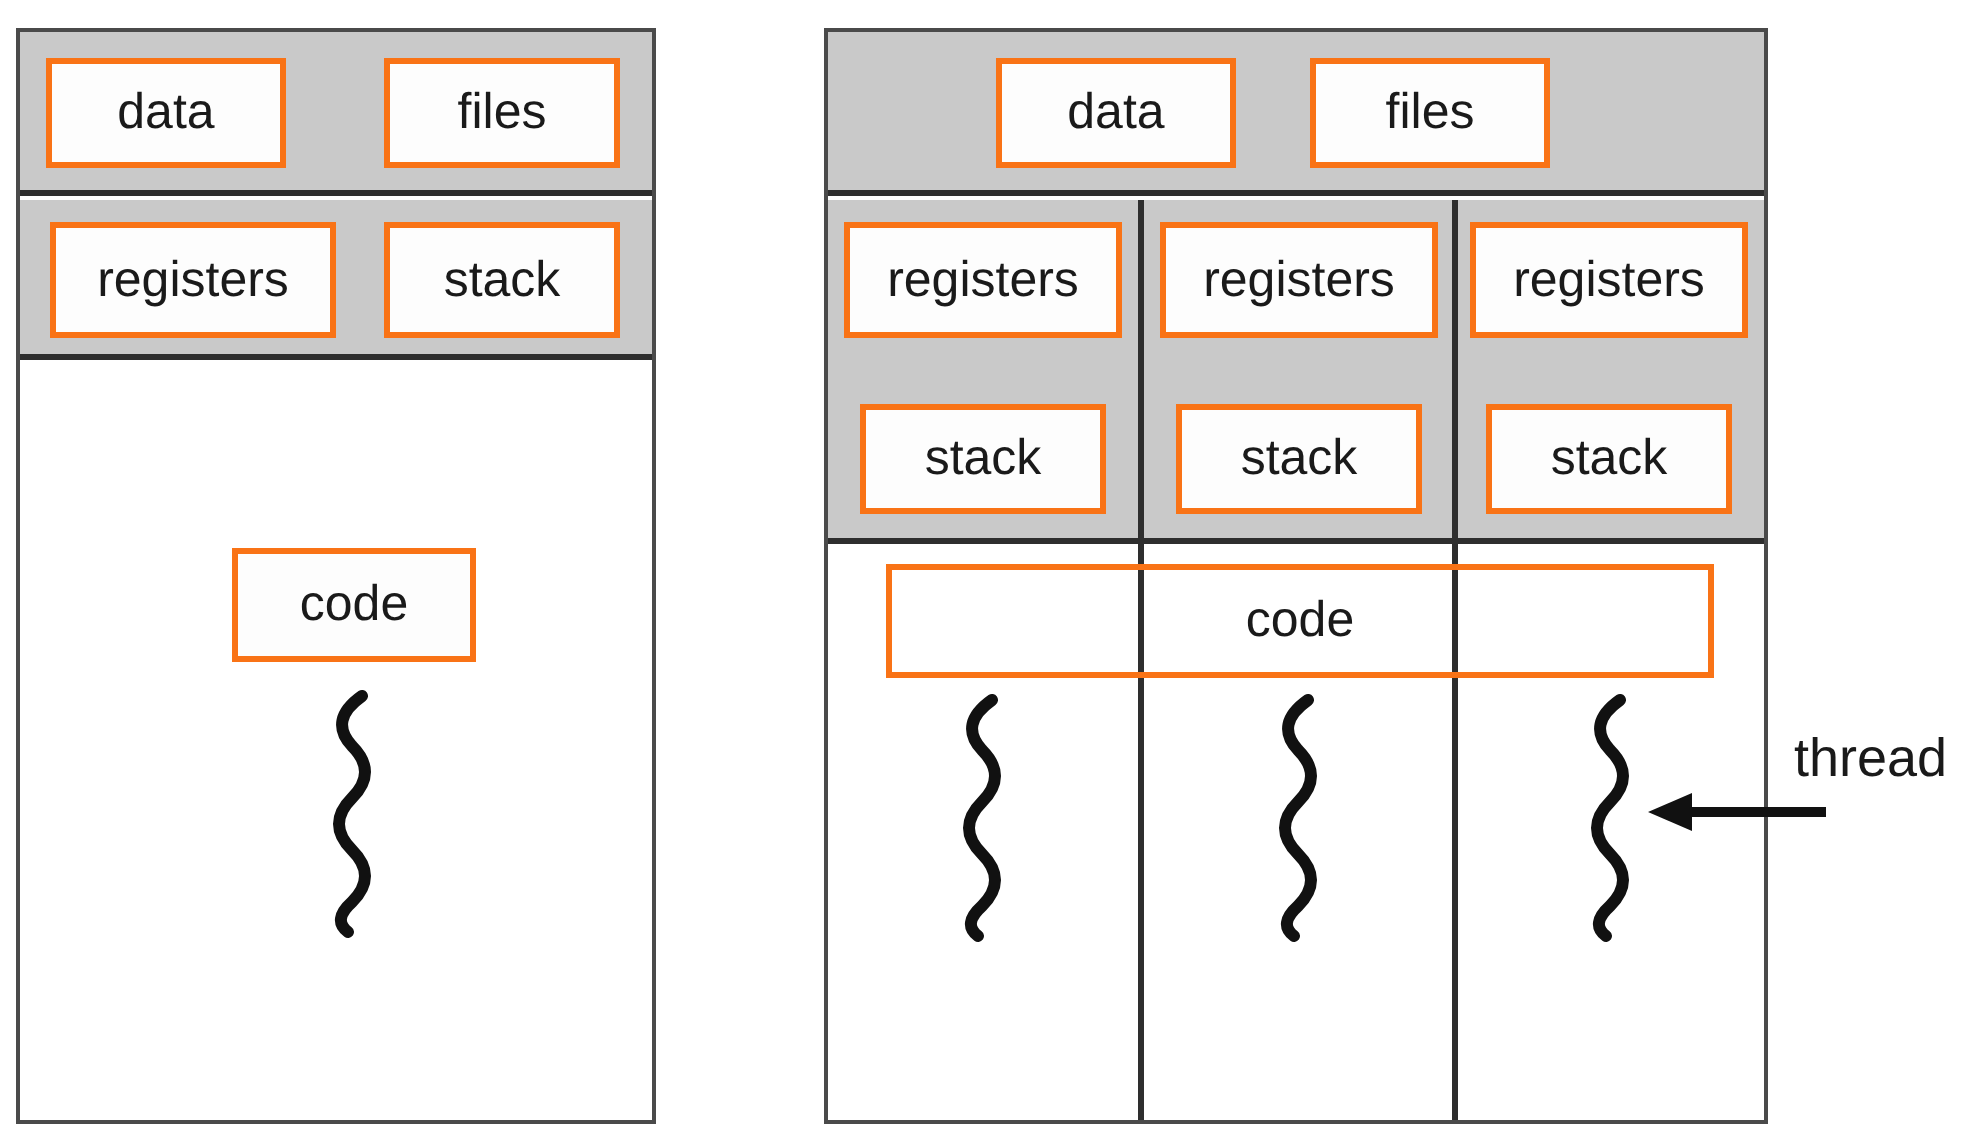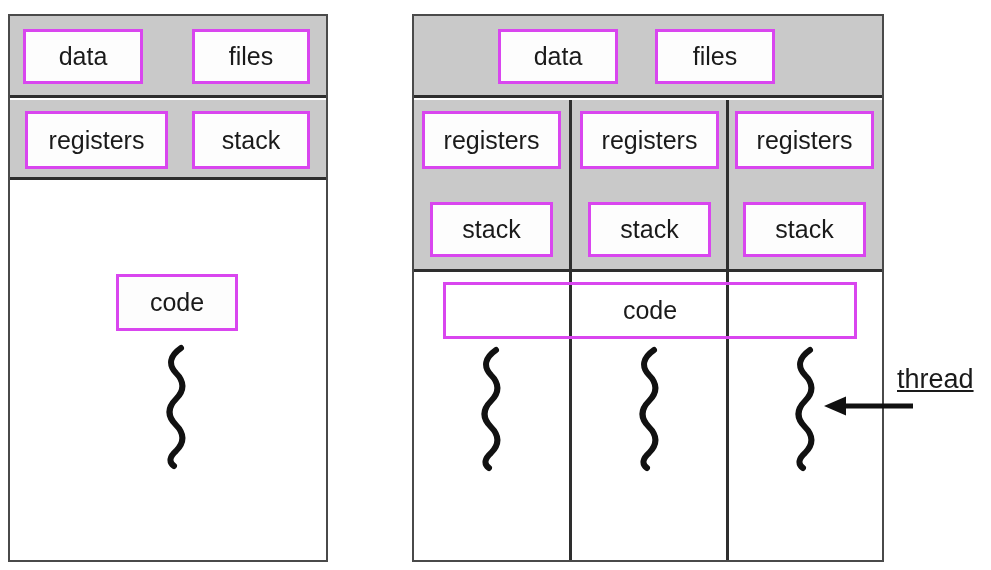--- a/index.html
+++ b/index.html
@@ -20,21 +20,21 @@
   .gray-section {
     position: absolute;
     left: 0;
     width: 100%;
     background: var(--gray, #c9c9c9);
     border-bottom: 3px solid var(--line, #2e2e2e);
   }
   .lbox {
     position: absolute;
     background: var(--boxbg, #fdfdfd);
-    border: 3px solid #d946ef;
+    border: 3px solid #f97316;
     display: flex;
     align-items: center;
     justify-content: center;
     font-size: 25px;
     line-height: 1;
     color: var(--ink, #1a1a1a);
   }
   .divider {
     position: absolute;
     width: 3px;
@@ -52,21 +52,20 @@
     stroke-linecap: round;
     stroke-linejoin: round;
   }
   .thread-label {
     position: absolute;
     left: 897px;
     top: 366px;
     font-size: 27px;
     line-height: 1;
     color: var(--ink, #1a1a1a);
-    text-decoration: underline;
   }
   .thread-arrow {
     position: absolute;
     left: 821px;
     top: 393px;
     z-index: 3;
   }
   .thread-arrow line { stroke: #111111; stroke-width: 5; }
   .thread-arrow polygon { fill: #111111; }
 </style>

